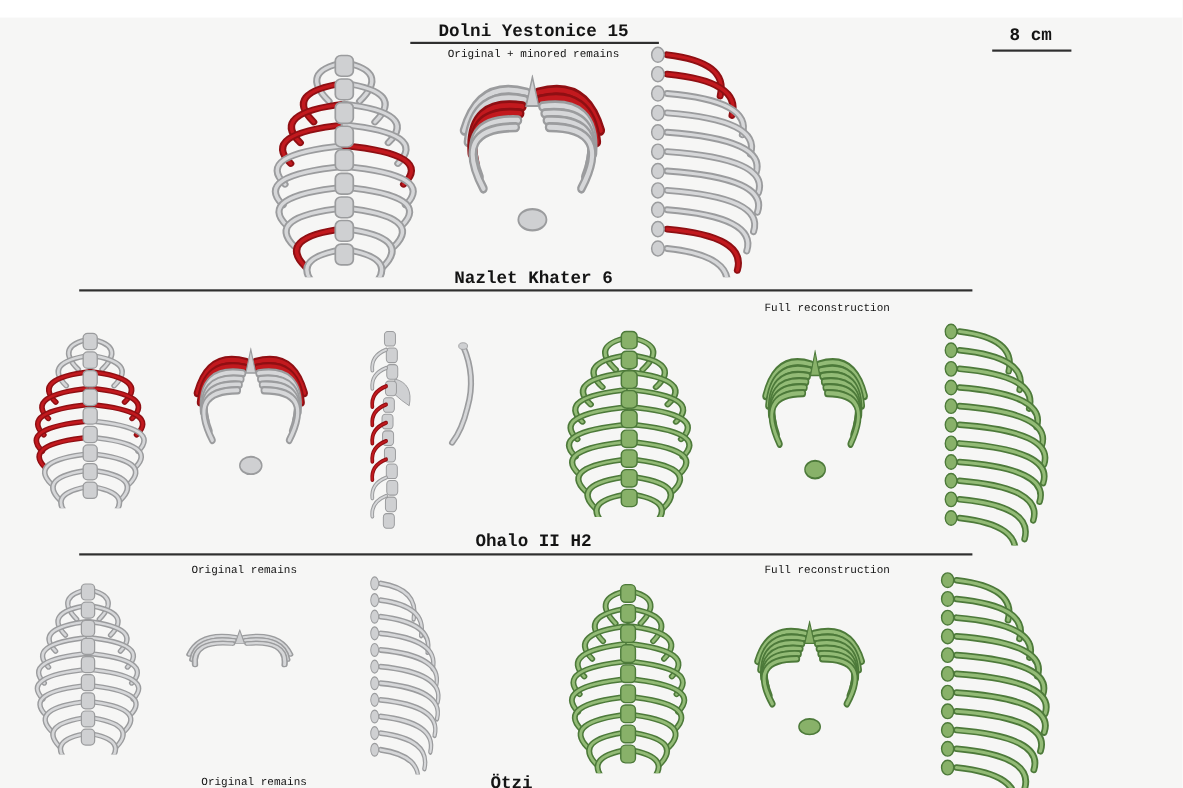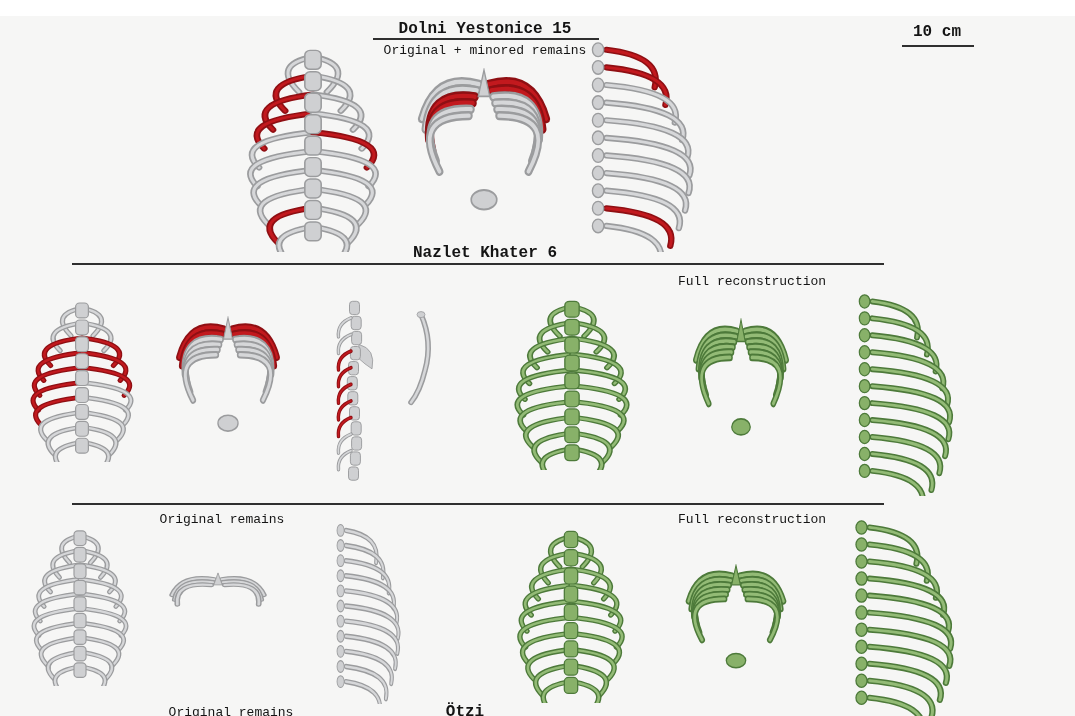--- a/index.html
+++ b/index.html
@@ -2,43 +2,44 @@
 <html style="--bg: #f6f6f5; --text: #141414; --rule: #2f2f2f;"><head>
 <meta charset="utf-8">
 <style>
   html,body{margin:0;padding:0;}
   #stage{
     position:relative;width:1075px;height:716px;overflow:hidden;
     background:var(--bg,#f6f6f5);color:var(--text,#141414);
     font-family:Liberation Mono, monospace;
     margin-top:16px;
   }
-  .lbl{position:absolute;text-align:center;font-size:13px;line-height:18px;white-space:nowrap;}
+  .lbl{position:absolute;text-align:center;font-size:10px;line-height:18px;white-space:nowrap;}
   .ttl{font-weight:bold;font-size:16px;}
   .rule{position:absolute;height:2px;background:var(--rule,#2f2f2f);}
   .thin{height:1.5px;}
   svg.panel{position:absolute;display:block;}
   #bottom-margin{position:absolute;left:0;top:706px;width:1075px;height:10px;background:#fefefe;}
 </style>
 </head>
 <body>
 
 <div id="stage">
 
   <div class="lbl ttl" style="left:335px;top:4px;width:300px">Dolni Yestonice 15</div>
   <div class="rule thin" style="left:373px;top:22px;width:226px"></div>
   <div class="lbl" style="left:335px;top:26px;width:300px">Original + minored  remains</div>
 
-  <div class="lbl ttl" style="left:895px;top:7px;width:84px">10 cm</div>
+  <div class="lbl ttl" style="left:895px;top:7px;width:84px">8 cm</div>
   <div class="rule thin" style="left:902px;top:29px;width:72px"></div>
 
   <div class="lbl ttl" style="left:335px;top:228px;width:300px">Nazlet Khater 6</div>
   <div class="rule" style="left:72px;top:247px;width:812px"></div>
   <div class="lbl" style="left:668px;top:257px;width:168px">Full reconstruction</div>
 
+  <div class="lbl ttl" style="left:335px;top:467px;width:300px">Ohalo II H2</div>
   <div class="rule" style="left:72px;top:487px;width:812px"></div>
   <div class="lbl" style="left:138px;top:495px;width:168px">Original remains</div>
   <div class="lbl" style="left:668px;top:495px;width:168px">Full reconstruction</div>
 
   <div class="lbl ttl" style="left:390px;top:687px;width:150px">Ötzi</div>
   <div class="lbl" style="left:148px;top:688px;width:166px">Original remains</div>
   <div class="rule" style="left:72px;top:703px;width:812px"></div>
   <div id="bottom-margin"></div>
 
   <div id="figure-canvas">

